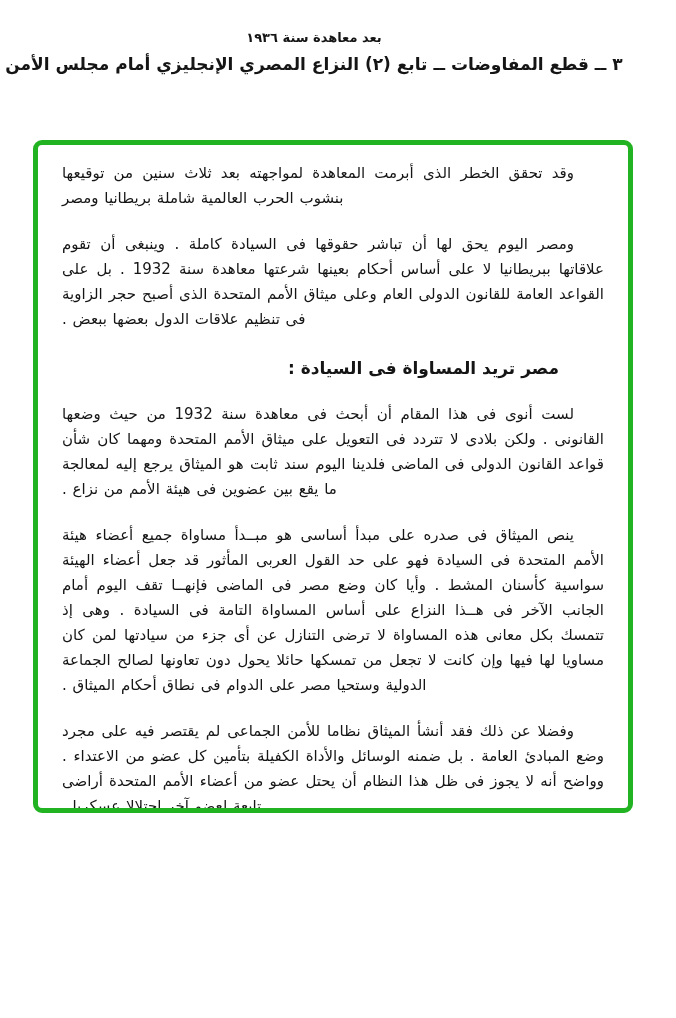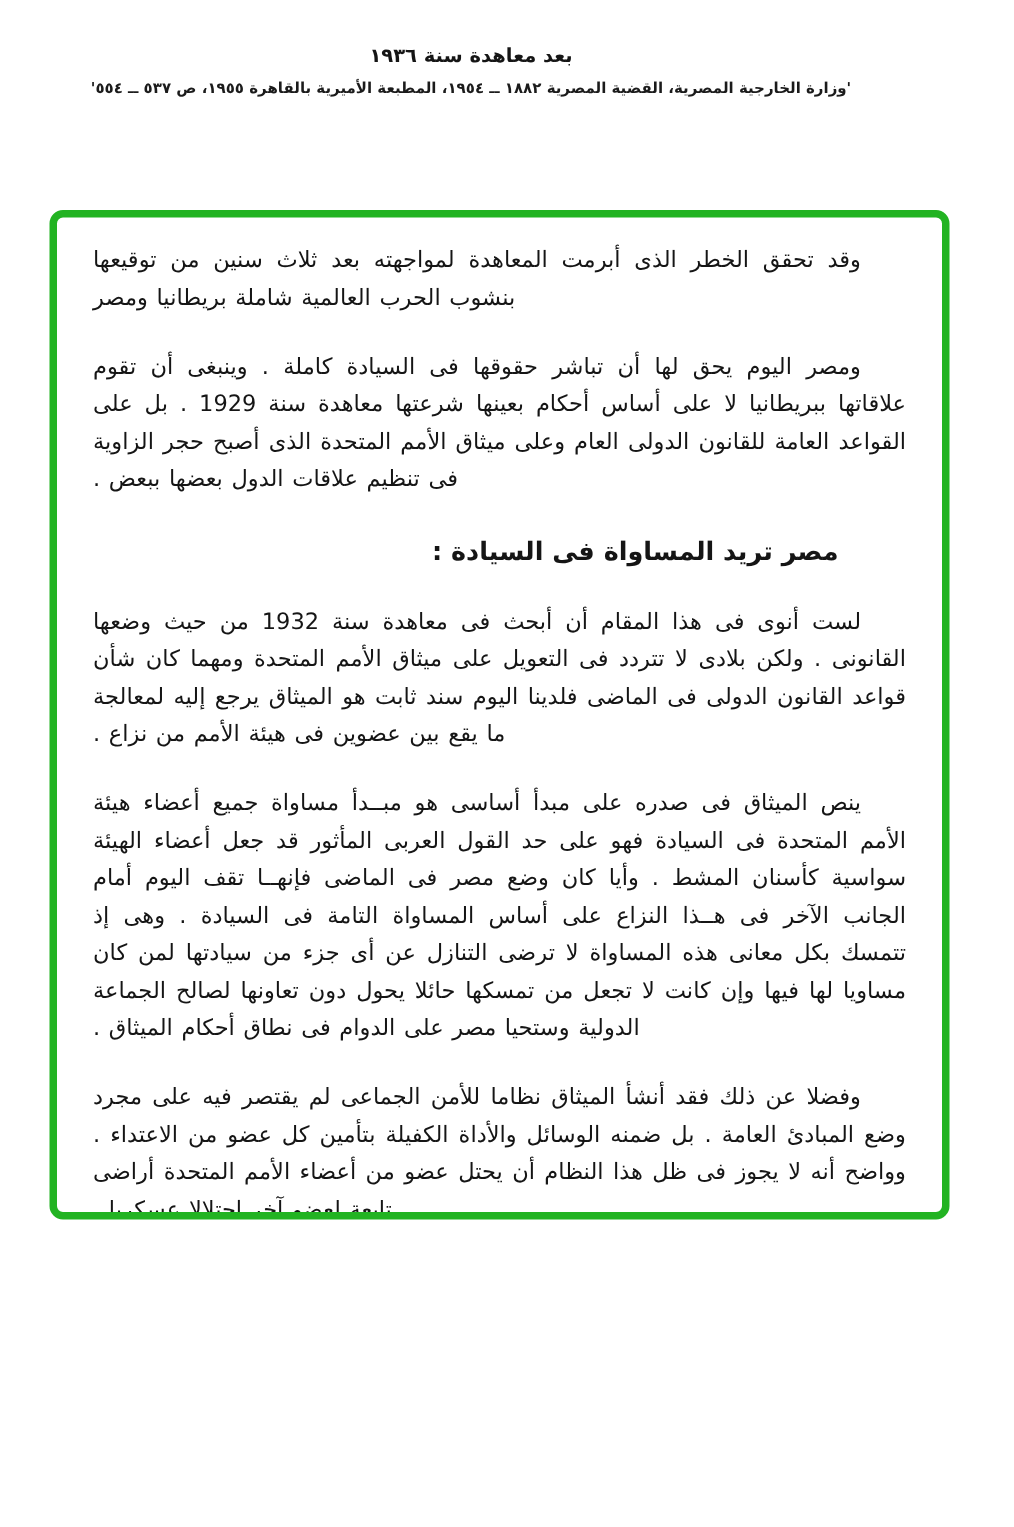--- a/index.html
+++ b/index.html
@@ -69,26 +69,26 @@
     font-size: 17px;
     font-weight: bold;
     margin: 26px 0 24px 0;
   }
 </style>
 </head>
 <body>
 
 <header class="page-header">
   <div class="kicker">بعد معاهدة سنة ١٩٣٦</div>
-  <div class="citation">'وزارة الخارجية المصرية، القضية المصرية ١٨٨٢ ــ ١٩٥٤، المطبعة الأميرية بالقاهرة ١٩٥٥، ص ٥٣٧ ــ ٥٥٤'</div>
+  <h1 class="doc-title">٣ ــ قطع المفاوضات ــ تابع (٢) النزاع المصري الإنجليزي أمام مجلس الأمن</h1>
 </header>
 
 <main class="annotation-box">
   <p>وقد تحقق الخطر الذى أبرمت المعاهدة لمواجهته بعد ثلاث سنين من توقيعها بنشوب الحرب العالمية شاملة بريطانيا ومصر</p>
-  <p>ومصر اليوم يحق لها أن تباشر حقوقها فى السيادة كاملة . وينبغى أن تقوم علاقاتها ببريطانيا لا على أساس أحكام بعينها شرعتها معاهدة سنة 1929 . بل على القواعد العامة للقانون الدولى العام وعلى ميثاق الأمم المتحدة الذى أصبح حجر الزاوية فى تنظيم علاقات الدول بعضها ببعض .</p>
+  <p>ومصر اليوم يحق لها أن تباشر حقوقها فى السيادة كاملة . وينبغى أن تقوم علاقاتها ببريطانيا لا على أساس أحكام بعينها شرعتها معاهدة سنة 1932 . بل على القواعد العامة للقانون الدولى العام وعلى ميثاق الأمم المتحدة الذى أصبح حجر الزاوية فى تنظيم علاقات الدول بعضها ببعض .</p>
 
   <h2 class="section-heading">مصر تريد المساواة فى السيادة :</h2>
 
   <p>لست أنوى فى هذا المقام أن أبحث فى معاهدة سنة 1932 من حيث وضعها القانونى . ولكن بلادى لا تتردد فى التعويل على ميثاق الأمم المتحدة ومهما كان شأن قواعد القانون الدولى فى الماضى فلدينا اليوم سند ثابت هو الميثاق يرجع إليه لمعالجة ما يقع بين عضوين فى هيئة الأمم من نزاع .</p>
   <p>ينص الميثاق فى صدره على مبدأ أساسى هو مبــدأ مساواة جميع أعضاء هيئة الأمم المتحدة فى السيادة فهو على حد القول العربى المأثور قد جعل أعضاء الهيئة سواسية كأسنان المشط . وأيا كان وضع مصر فى الماضى فإنهــا تقف اليوم أمام الجانب الآخر فى هــذا النزاع على أساس المساواة التامة فى السيادة . وهى إذ تتمسك بكل معانى هذه المساواة لا ترضى التنازل عن أى جزء من سيادتها لمن كان مساويا لها فيها وإن كانت لا تجعل من تمسكها حائلا يحول دون تعاونها لصالح الجماعة الدولية وستحيا مصر على الدوام فى نطاق أحكام الميثاق .</p>
   <p>وفضلا عن ذلك فقد أنشأ الميثاق نظاما للأمن الجماعى لم يقتصر فيه على مجرد وضع المبادئ العامة . بل ضمنه الوسائل والأداة الكفيلة بتأمين كل عضو من الاعتداء . وواضح أنه لا يجوز فى ظل هذا النظام أن يحتل عضو من أعضاء الأمم المتحدة أراضى تابعة لعضو آخر احتلالا عسكريا .</p>
 
 </main>
 
 </body></html>

